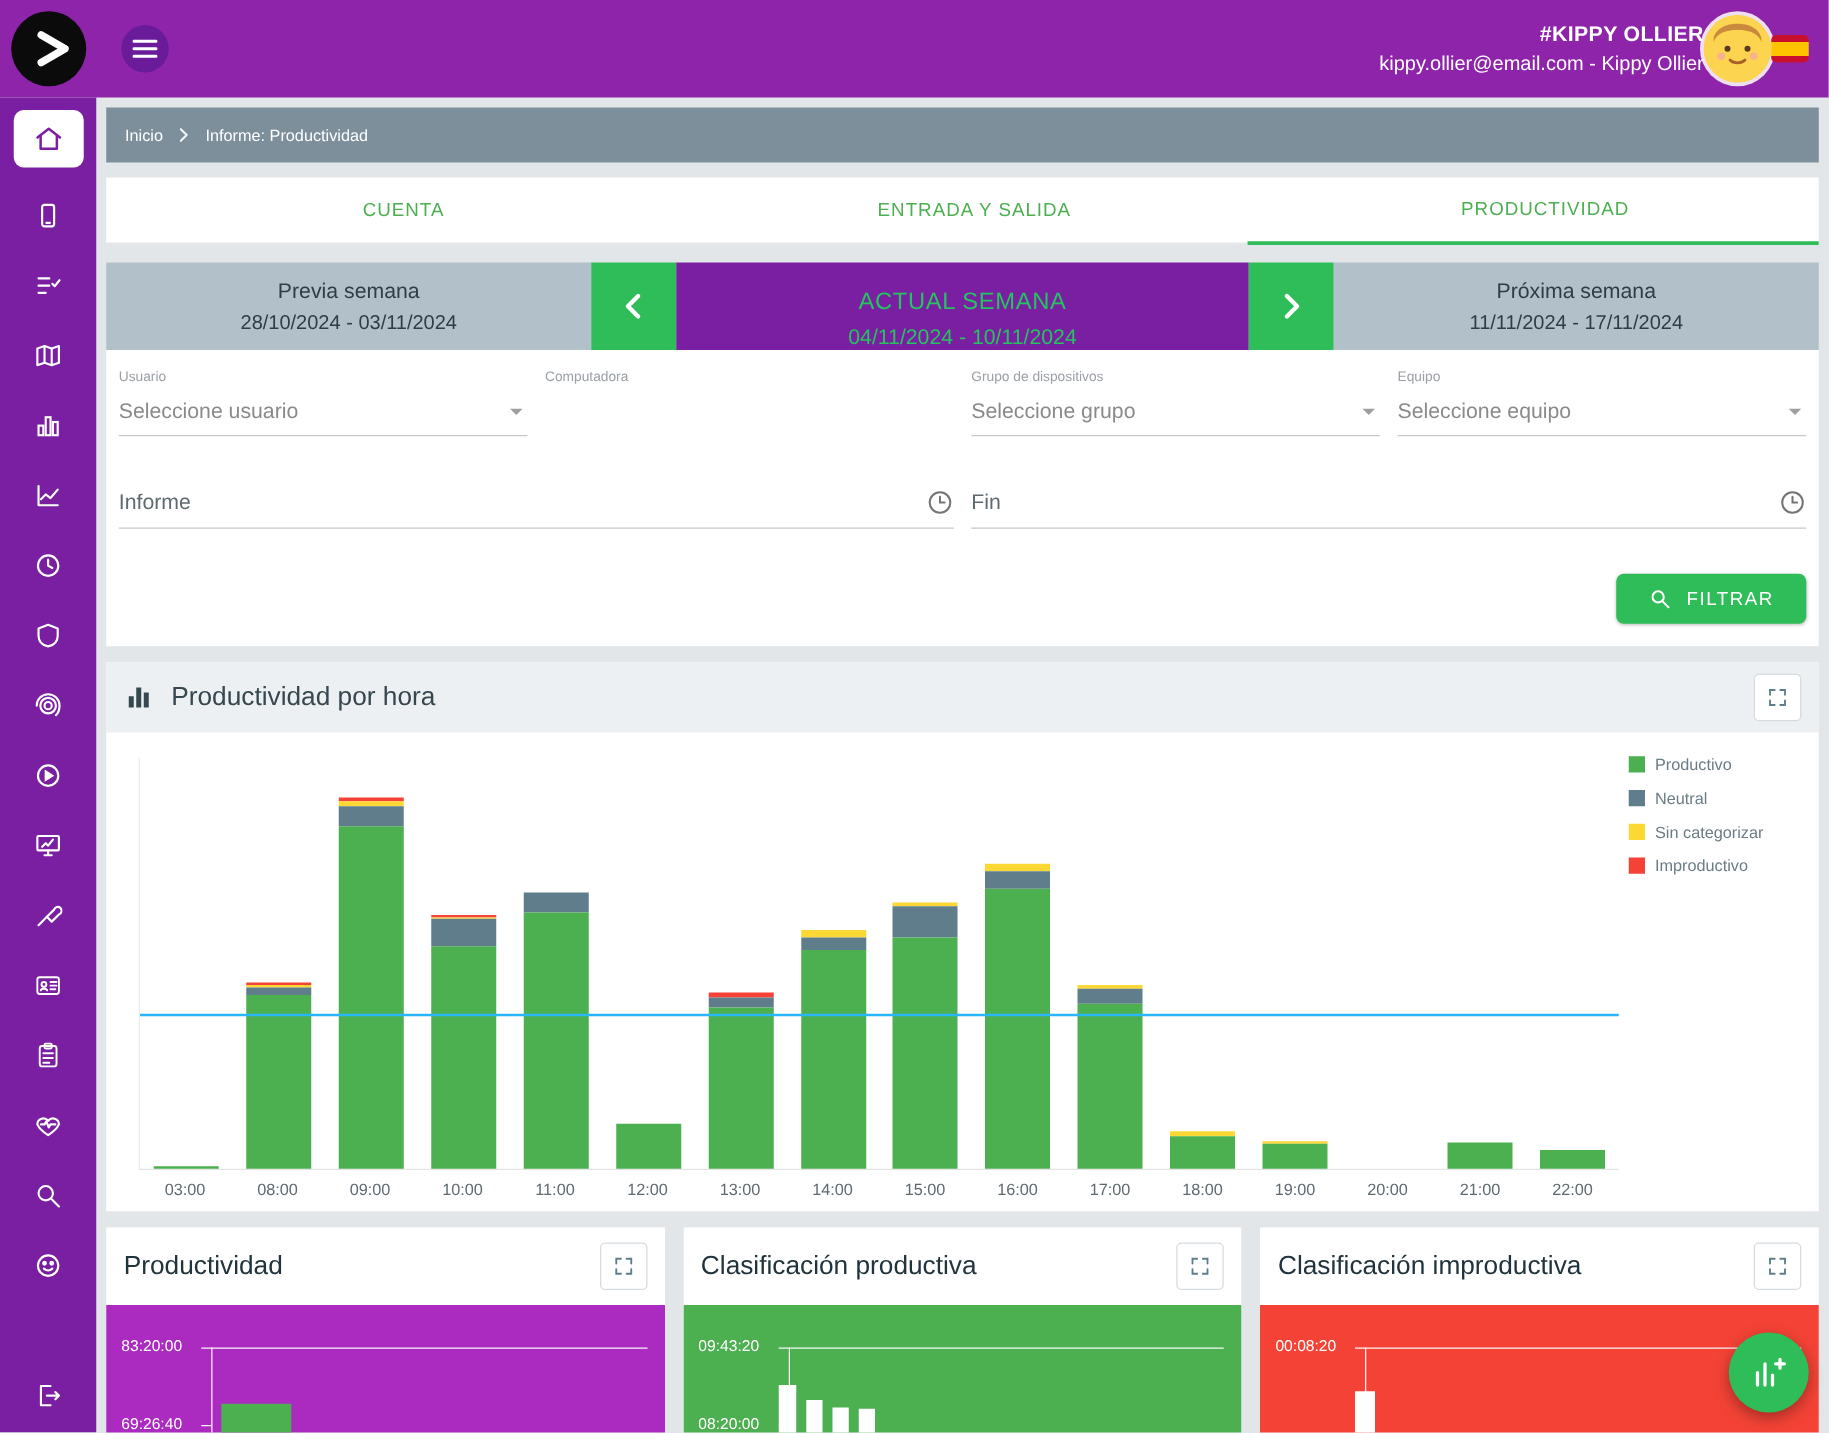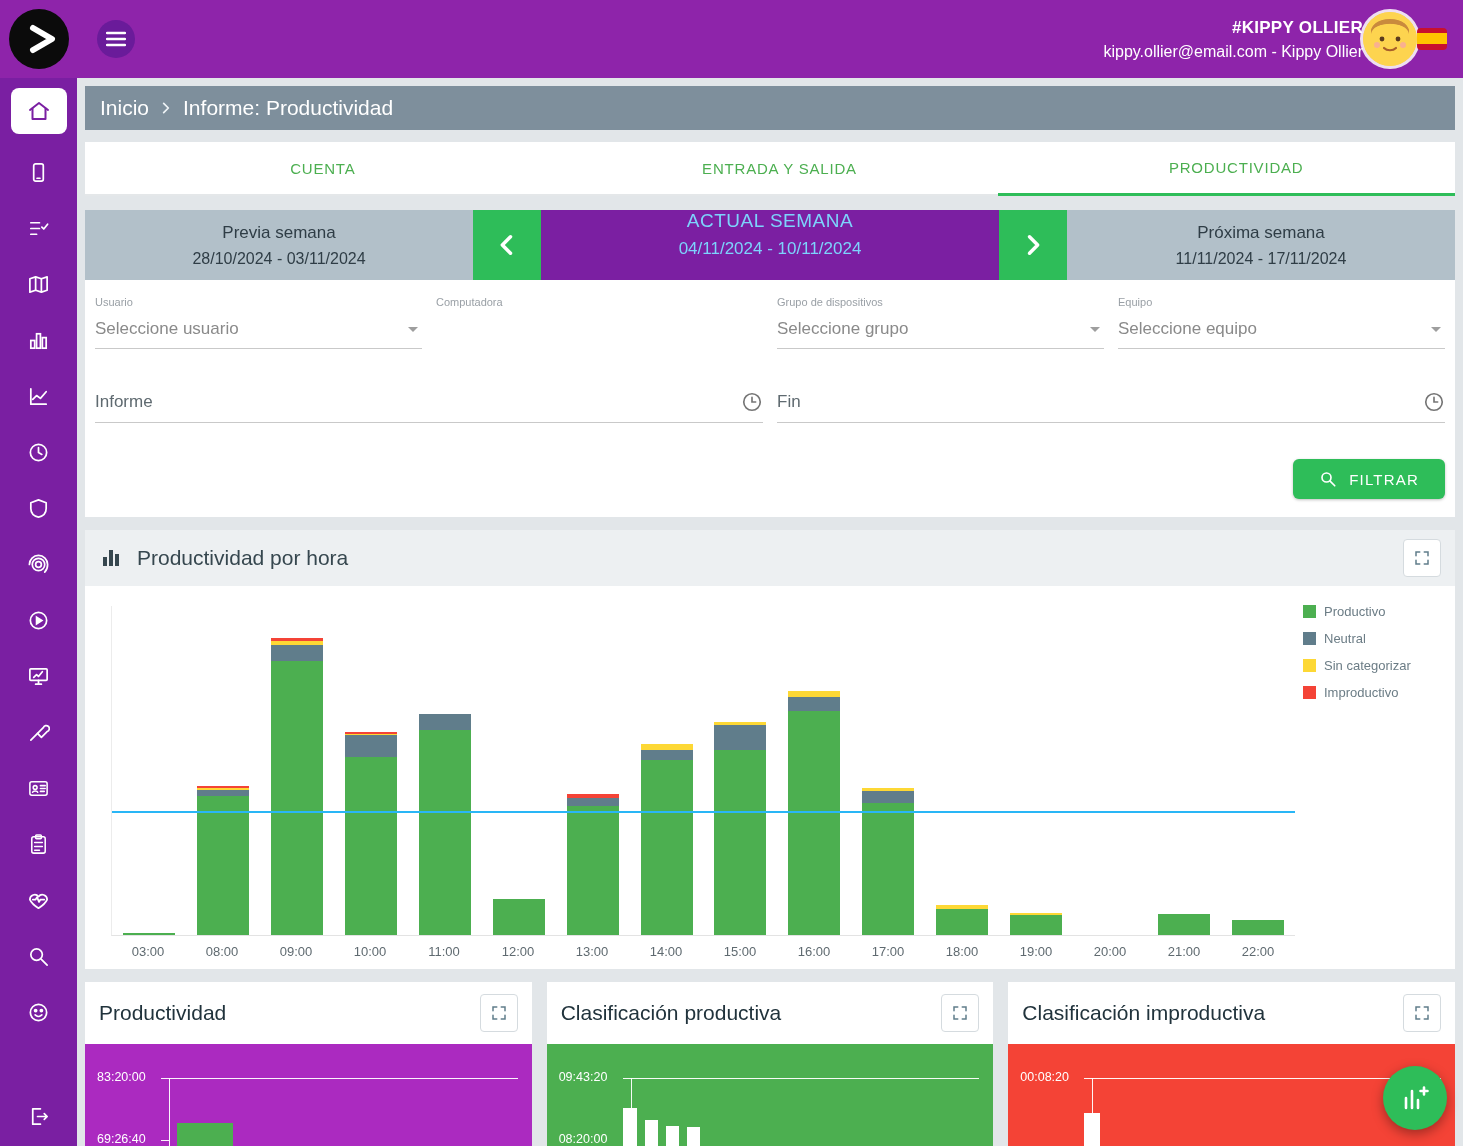--- a/index.html
+++ b/index.html
@@ -34,37 +34,37 @@
     display:flex; align-items:center; justify-content:center; cursor:pointer; flex:0 0 auto; margin-bottom:2px; }
   .sb-item { width:40px; height:40px; display:flex; align-items:center; justify-content:center;
     color:#fff; cursor:pointer; flex:0 0 auto; }
   .sb-item.logout { margin-top:auto; margin-bottom:10px; }
   .sb-item svg, .sb-home svg { display:block; }
 
   
   .main { position:absolute; left:77px; top:78px; right:0; bottom:0; padding:8px 8px 0; overflow:hidden; }
 
   .breadcrumb { height:44px; background:#7e8f9c; color:#fff; display:flex; align-items:center;
-    gap:10px; padding:0 15px; font-size:21px; }
+    gap:10px; padding:0 15px; font-size:13px; }
   .crumb-home { cursor:pointer; }
 
   .tabs { margin-top:12px; background:#fff; display:flex; height:54px; }
   .tab { flex:1; display:flex; align-items:center; justify-content:center; color:#4caf50;
     font-size:15px; letter-spacing:.8px; border-bottom:2px solid #e4e7e9; cursor:pointer;padding-left:19px; }
   .tab.active { border-bottom:3px solid #2ebd59; }
 
   .week-nav { margin-top:14px; display:flex; height:70px; }
   .week-block { flex:1; background:#b2c0c9; display:flex; flex-direction:column; align-items:center;
     justify-content:center; gap:7px; color:#2f3d46; cursor:pointer; }
   .wk-l1 { font-size:17px; }
   .wk-l2 { font-size:16px; }
   .week-arrow { width:68px; background:#2ebd59; border:none; display:flex; align-items:center;
     justify-content:center; cursor:pointer; }
-  .week-current { width:458px; background:#7b1fa2; color:#7dd3fc; display:flex; flex-direction:column;
-    align-items:center; justify-content:flex-start; gap:7px; }
+  .week-current { width:458px; background:#7b1fa2; color:#22c55e; display:flex; flex-direction:column;
+    align-items:center; justify-content:flex-end; gap:7px; }
   .week-current .wk-l1 { font-size:19px; letter-spacing:.5px; }
   .week-current .wk-l2 { font-size:17px; }
 
   .filters { background:#fff; padding:16px 10px 18px; }
   .filter-row { display:flex; column-gap:14px; }
   .field { flex:1; }
   .f-label { font-size:11px; color:#9aa0a6; margin-bottom:11px; }
   .f-control { display:flex; align-items:center; justify-content:space-between;
     border-bottom:1px solid #c9c9c9; padding-bottom:9px; cursor:pointer; }
   .f-value { font-size:17px; color:#8a8a8a; }

